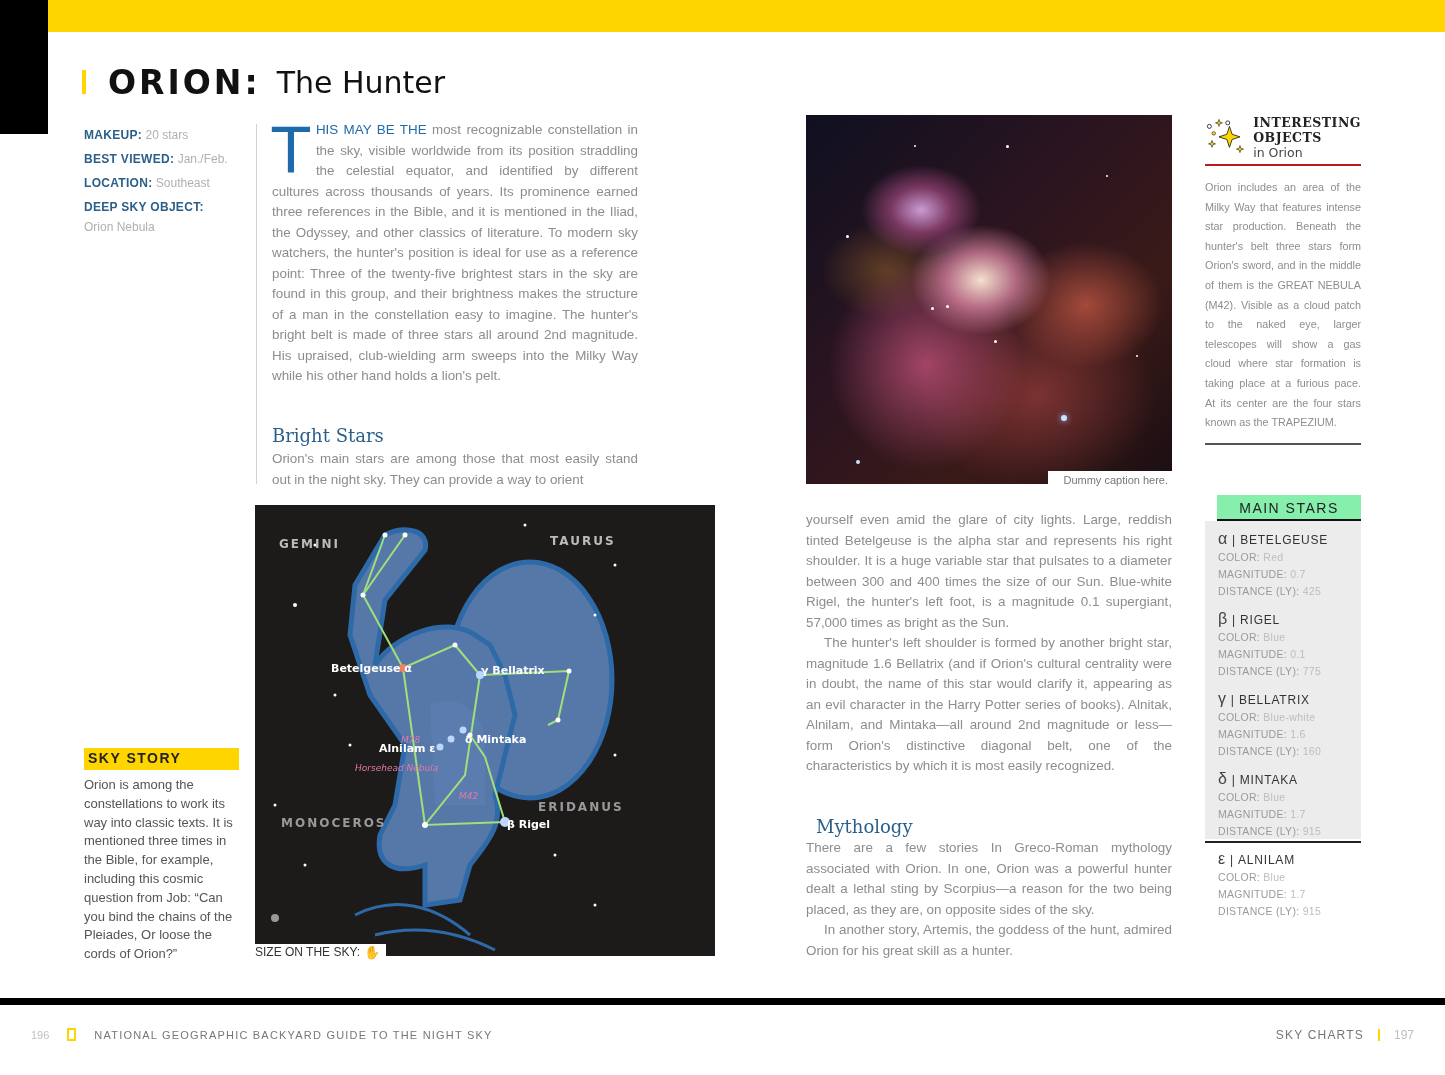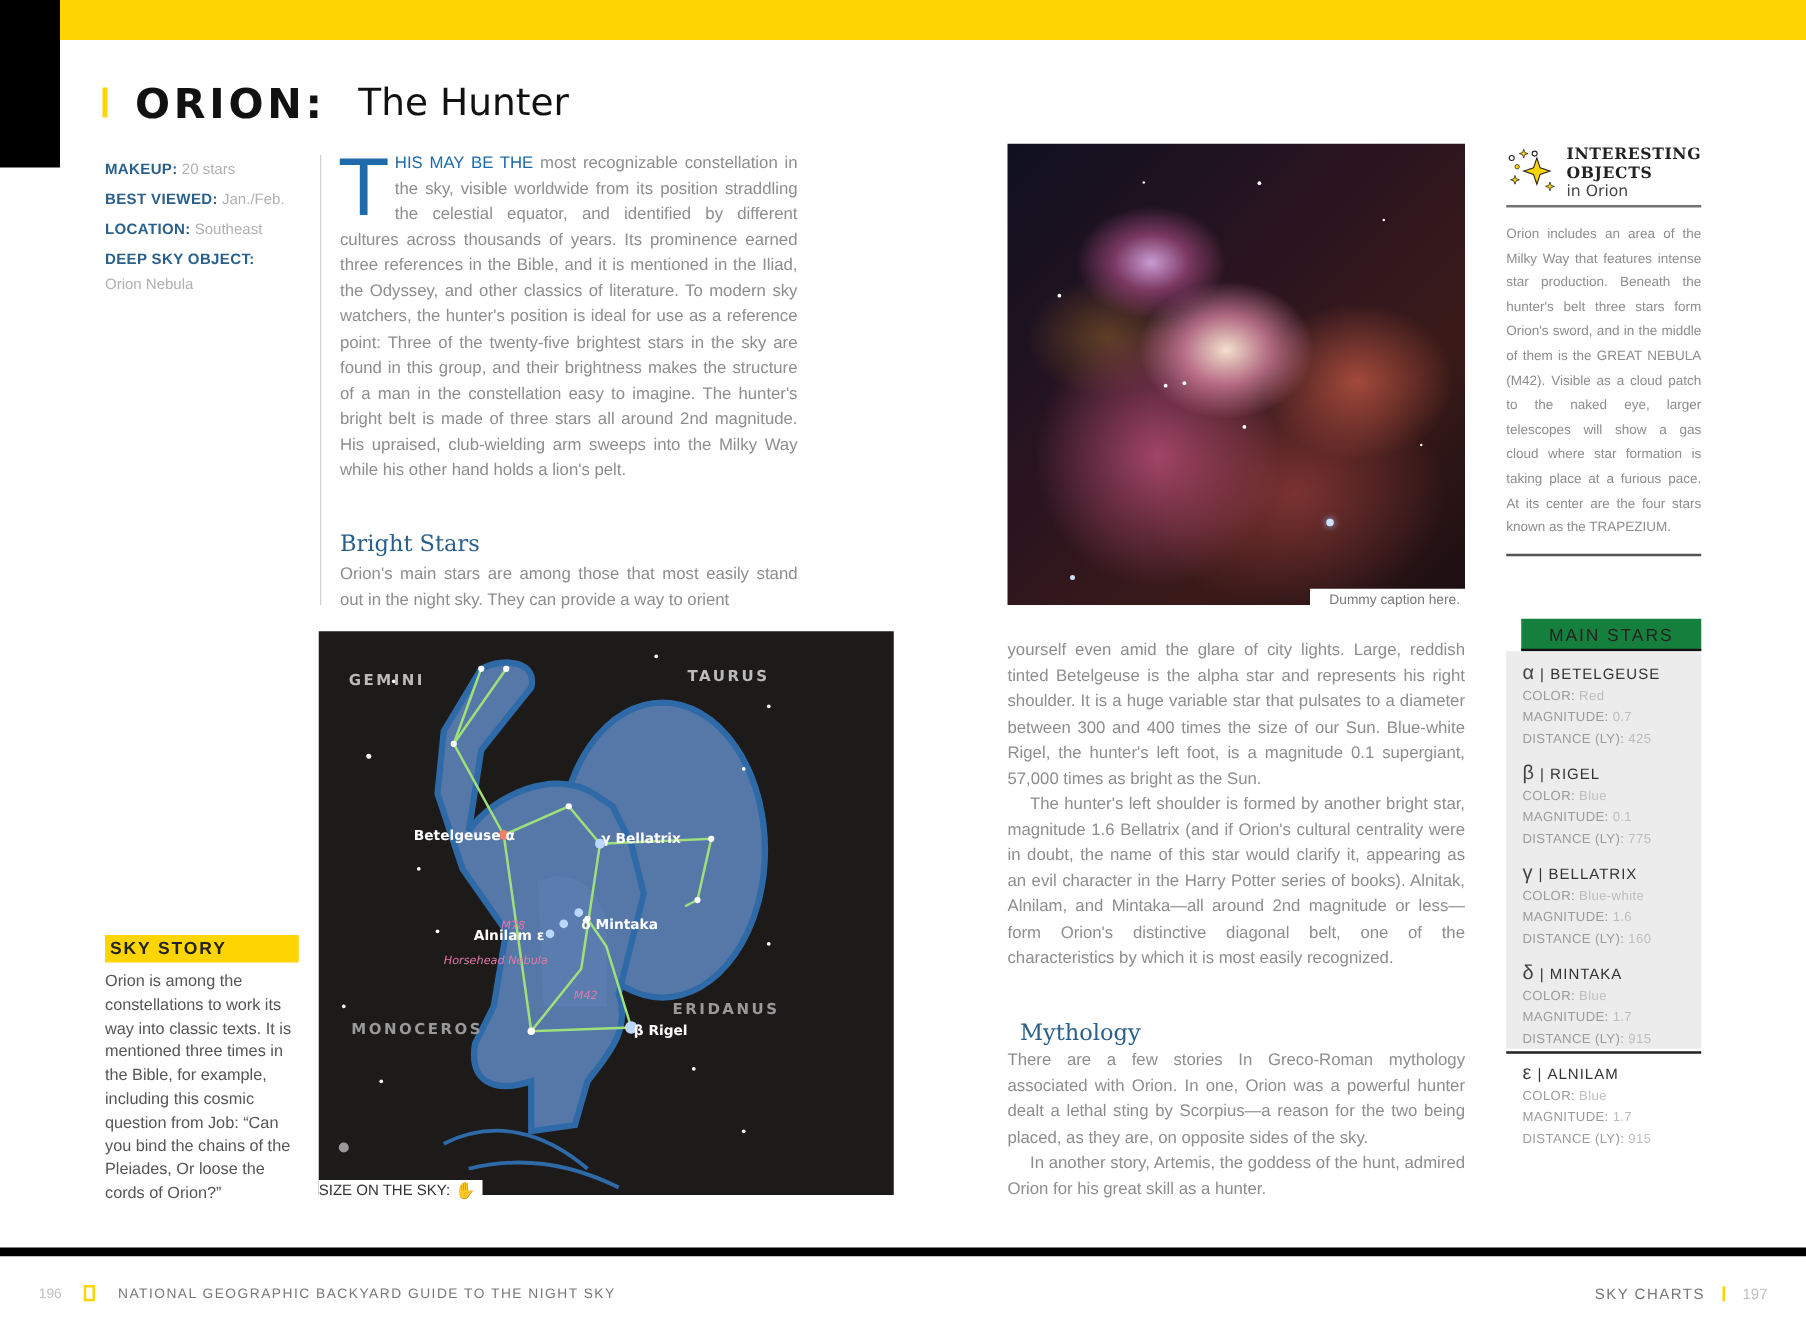--- a/index.html
+++ b/index.html
@@ -5,21 +5,21 @@
   * { box-sizing: border-box; margin: 0; padding: 0; }
   html, body { width: 1445px; height: 1075px; background: #ffffff; overflow: hidden; }
   body { position: relative; font-family: "Liberation Sans", "DejaVu Sans", sans-serif; color: #8a8a8a; }
 
   .top-bar { position: absolute; left: 48px; top: 0; width: 1397px; height: 32px; background: #ffd500; }
   .black-tab { position: absolute; left: 0; top: 0; width: 48px; height: 134px; background: #000; }
 
   .title-row { position: absolute; left: 82px; top: 62px; height: 40px; display: flex; align-items: center; }
   .title-accent { width: 4px; height: 24px; background: #ffd500; margin-right: 22px; }
   .title-bold { font-family: "DejaVu Sans", sans-serif; font-weight: bold; font-size: 33px; letter-spacing: 3px; color: #111; }
-  .title-light { font-family: "DejaVu Sans", sans-serif; font-size: 30px; color: #111; margin-left: 26px; font-weight: normal; }
+  .title-light { font-family: "DejaVu Sans", sans-serif; font-size: 30px; color: #111; margin-left: 16px; font-weight: normal; }
 
   .facts { position: absolute; left: 84px; top: 123px; width: 160px; font-size: 12px; line-height: 24px; }
   .fact .k { color: #2a5f8a; font-weight: bold; letter-spacing: 0.3px; margin-top: 20px; }
   .fact .v { color: #b0b0b0; }
   .fact-block .v { display: block; line-height: 16px; }
 
   .col-rule { position: absolute; left: 256px; top: 124px; width: 1px; height: 360px; background: #d0d0d0; }
 
   .body-text { font-size: 13.4px; line-height: 20.5px; color: #8d8d8d; text-align: justify; }
   .intro { position: absolute; left: 272px; top: 120px; width: 366px; }
@@ -49,27 +49,27 @@
       linear-gradient(135deg, #0f1020 0%, #2a1420 40%, #3a1a18 70%, #1a0e12 100%); }
   .photo .star { position: absolute; border-radius: 50%; background: #fff; }
   .caption { position: absolute; left: 1048px; top: 471px; width: 124px; height: 18px; background: #fff; font-size: 11px; color: #777; text-align: right; padding-right: 4px; line-height: 18px; }
 
   .cont-p { position: absolute; left: 806px; top: 510px; width: 366px; }
   .indent { text-indent: 18px; }
   .myth-h { position: absolute; left: 806px; top: 816px; margin-left: 10px; }
   .myth-p { position: absolute; left: 806px; top: 838px; width: 366px; }
 
   .io { position: absolute; left: 1205px; top: 115px; width: 156px; }
-  .io-head { display: flex; align-items: flex-start; gap: 8px; padding-bottom: 4px; border-bottom: 2px solid #737373; }
+  .io-head { display: flex; align-items: flex-start; gap: 8px; padding-bottom: 4px; border-bottom: 2px solid #b91c1c; }
   .io-title { font-family: "DejaVu Serif", serif; font-size: 12.5px; line-height: 15px; color: #222; font-weight: bold; letter-spacing: 0.5px; }
   .io-title .sub { font-family: "DejaVu Sans", sans-serif; font-weight: normal; font-size: 12.5px; letter-spacing: 0; color: #444; }
   .io-text { font-size: 10.8px; line-height: 19.6px; color: #8d8d8d; text-align: justify; margin-top: 12px; padding-bottom: 10px; border-bottom: 2px solid #555; }
 
   .ms { position: absolute; left: 1205px; top: 495px; width: 156px; }
-  .ms-head { background: #15803d; color: #222; font-size: 14px; letter-spacing: 1.5px; text-align: center; height: 26px; line-height: 26px; border-bottom: 2px solid #111; margin-left: 12px; }
+  .ms-head { background: #86efac; color: #222; font-size: 14px; letter-spacing: 1.5px; text-align: center; height: 26px; line-height: 26px; border-bottom: 2px solid #111; margin-left: 12px; }
   .ms-body { background: #ececec; padding: 8px 28px 4px 13px; height: 318px; }
   .ms-star { margin-bottom: 9px; }
   .ms-name { font-size: 12px; color: #333; letter-spacing: 0.8px; height: 20px; line-height: 20px; }
   .ms-name .greek { font-size: 16px; color: #444; margin-right: 4px; }
   .ms-line { font-size: 10.5px; line-height: 17px; color: #9a9a9a; letter-spacing: 0.3px; }
   .ms-line .v { color: #bdbdbd; }
   .ms-bottom { height: 2px; background: #222; margin-top: 2px; }
 
   .bottom-rule { position: absolute; left: 0; top: 998px; width: 1445px; height: 7px; background: #000; }
   .footer-left { position: absolute; left: 31px; top: 1028px; display: flex; align-items: center; gap: 18px; font-size: 11px; color: #777; letter-spacing: 1.2px; }

